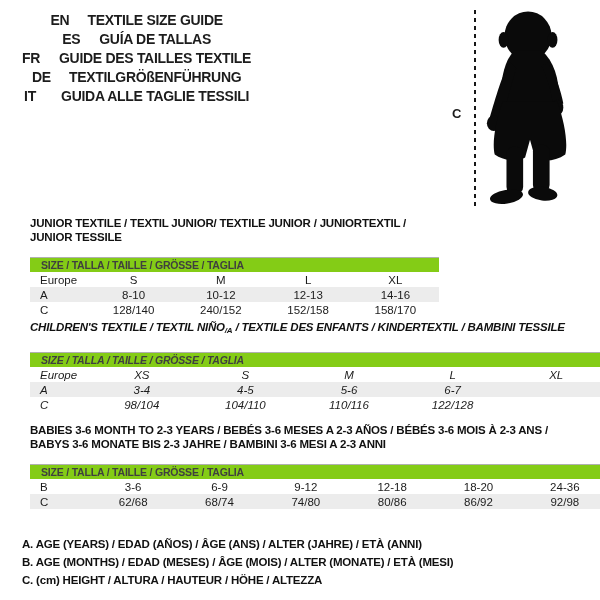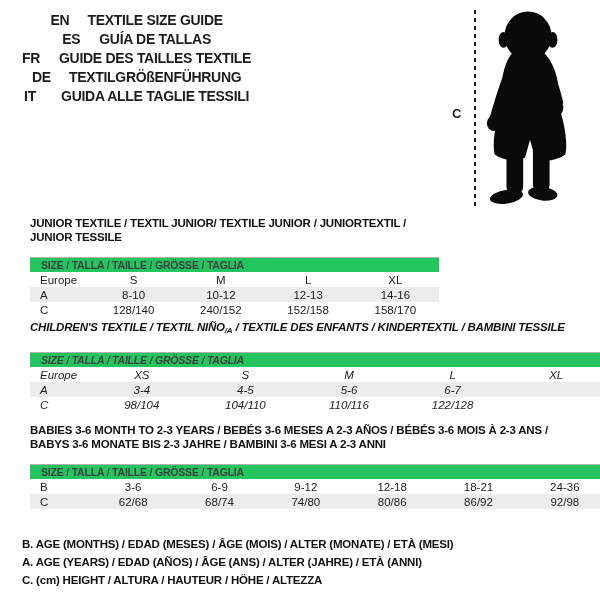--- a/index.html
+++ b/index.html
@@ -30,21 +30,21 @@
   .sec1 { top:216px; width:409px; }
   .sec2 { top:320px; width:578px;font-style:italic; }
   .sec3 { top:423px; width:578px; }
   .sec-title { font-weight:bold; font-size:11.5px; letter-spacing:-0.2px; color:#111; line-height:14px; }
   .sec1 .sec-title { margin-bottom:13px; }
   .sec2 .sec-title { margin-bottom:14px; }
   .sec3 .sec-title { margin-bottom:13px; }
   .title-sub { font-size:8px; vertical-align:-2px; }
 
   .bar {
-    background:#22c55e; border-top:1px solid #b0b0b0;
+    background:#84cc16; border-top:1px solid #b0b0b0;
     color:#3f3f3f; font-weight:bold; font-size:10.5px;
     height:15px; line-height:14px; padding-left:11px; letter-spacing:-0.2px;
   }
   .trow { display:grid; height:15px; line-height:17px; font-size:11.5px; }
   .cols4 { grid-template-columns:60px repeat(4,1fr); }
   .cols5 { grid-template-columns:60px repeat(5,1fr); }
   .cols6 { grid-template-columns:60px repeat(6,1fr); }
   .row-alt { background:#ececec; }
   .tlabel { padding-left:10px; text-align:left; }
   .tcell { text-align:center; }
@@ -166,34 +166,34 @@
       <div>BABYS 3-6 MONATE BIS 2-3 JAHRE / BAMBINI 3-6 MESI A 2-3 ANNI</div>
     </div>
     <div class="size-table">
       <div class="bar">SIZE / TALLA / TAILLE / GRÖSSE / TAGLIA</div>
       <div class="trow cols6">
         <span class="tlabel">B</span>
         <span class="tcell">3-6</span>
         <span class="tcell">6-9</span>
         <span class="tcell">9-12</span>
         <span class="tcell">12-18</span>
-        <span class="tcell">18-21</span>
+        <span class="tcell">18-20</span>
         <span class="tcell">24-36</span>
       </div>
       <div class="trow cols6 row-alt">
         <span class="tlabel">C</span>
         <span class="tcell">62/68</span>
         <span class="tcell">68/74</span>
         <span class="tcell">74/80</span>
         <span class="tcell">80/86</span>
         <span class="tcell">86/92</span>
         <span class="tcell">92/98</span>
       </div>
     </div>
   </div>
 
   <div class="legend">
+    <div class="legend-line">A. AGE (YEARS) / EDAD (AÑOS) / ÂGE (ANS) / ALTER (JAHRE) / ETÀ (ANNI)</div>
     <div class="legend-line">B. AGE (MONTHS) / EDAD (MESES) / ÂGE (MOIS) / ALTER (MONATE) / ETÀ (MESI)</div>
-    <div class="legend-line">A. AGE (YEARS) / EDAD (AÑOS) / ÂGE (ANS) / ALTER (JAHRE) / ETÀ (ANNI)</div>
     <div class="legend-line">C. (cm) HEIGHT / ALTURA / HAUTEUR / HÖHE / ALTEZZA</div>
   </div>
 
 </div>
 
 </body></html>

